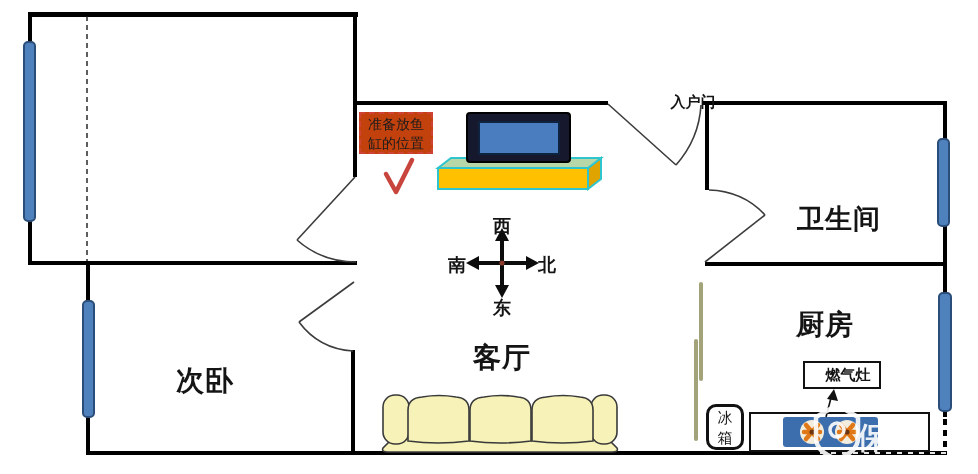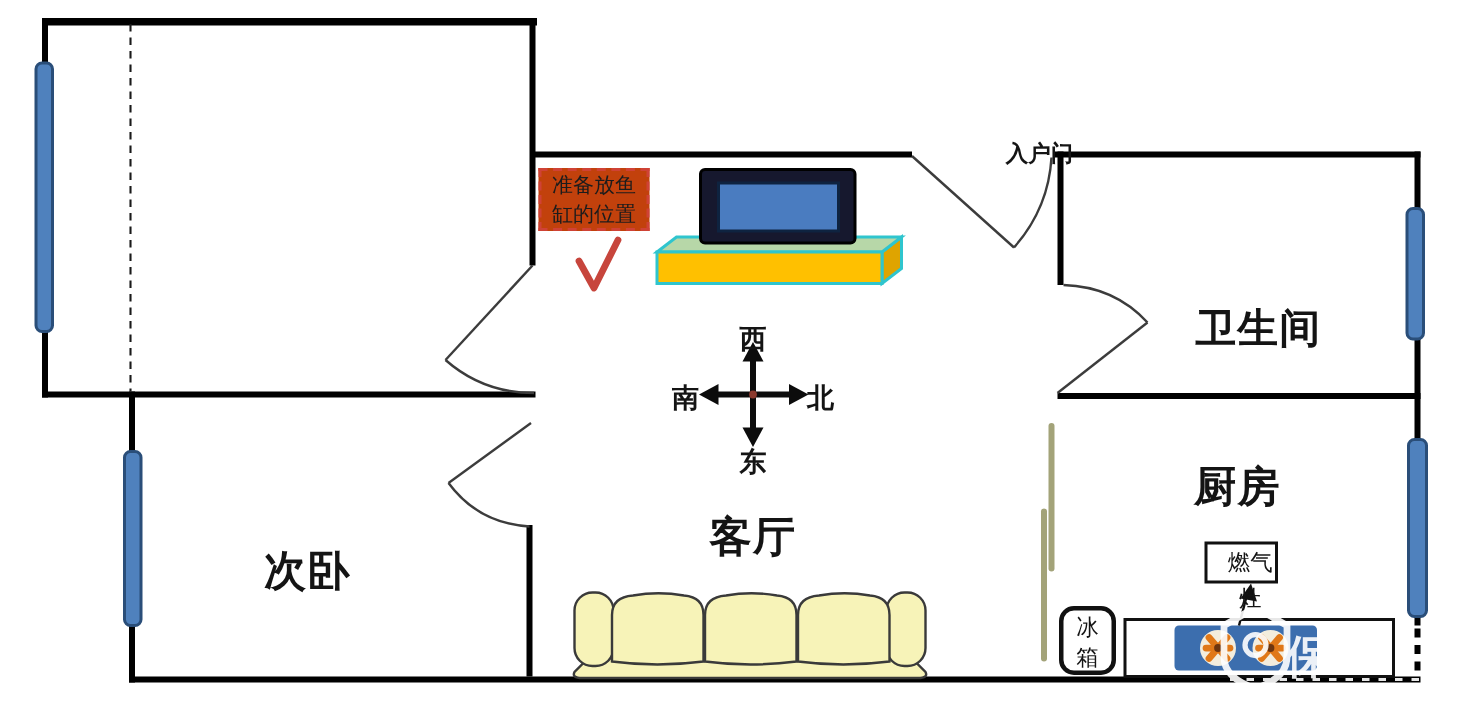--- a/index.html
+++ b/index.html
@@ -15,23 +15,23 @@
   .room-label{font-size:28px;letter-spacing:1px;}
   .entry-label{font-size:15px;}
   .compass-label{font-size:18px;}
   .annotation-box{
     position:absolute;left:359px;top:112px;width:74px;height:42px;
     border:2px dashed #cf4236;box-sizing:border-box;background:#c2410c;
     font-size:14px;line-height:19px;font-weight:normal;color:#1c1c1c;
     text-align:center;padding-top:1px;
   }
   .stove-label-box{
-    position:absolute;left:803px;top:361px;width:49px;height:28px;
+    position:absolute;left:803px;top:361px;width:78px;height:28px;
     border:2px solid #111;box-sizing:border-box;background:#ffffff;
-    font-size:15px;font-weight:normal;color:#141414;text-align:center;line-height:24px;padding-left:12px;
+    font-size:15px;font-weight:bold;color:#141414;text-align:center;line-height:24px;padding-left:12px;
   }
   .fridge-box{
     position:absolute;left:706px;top:404px;width:38px;height:46px;
     border:3px solid #111;border-radius:10px;box-sizing:border-box;background:#ffffff;
     font-size:15px;font-weight:normal;color:#141414;text-align:center;line-height:20px;
     padding-top:1px;
   }
 </style>
 </head>
 <body>

